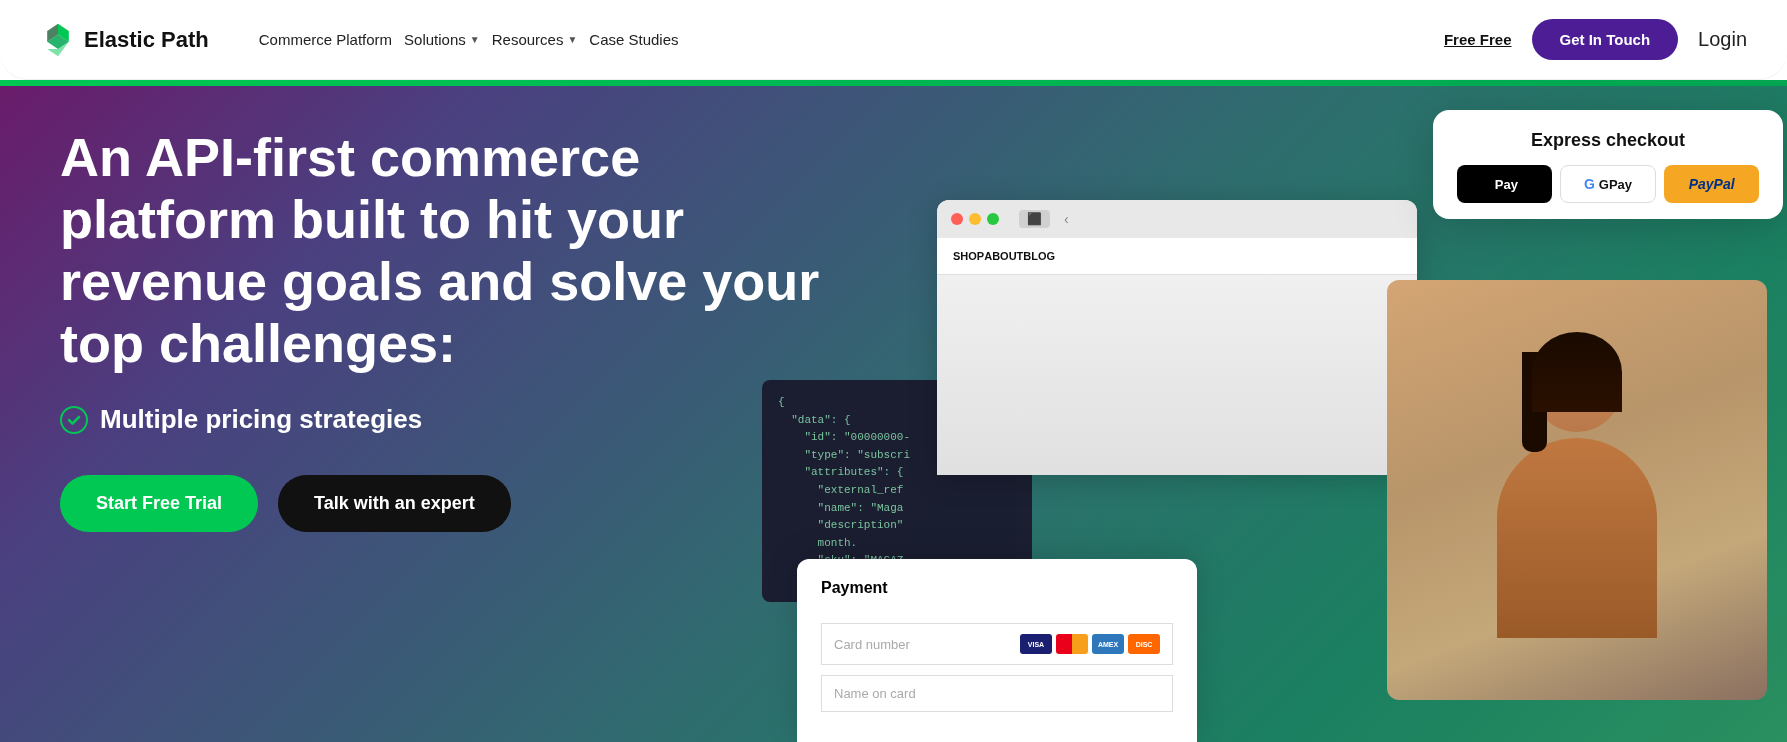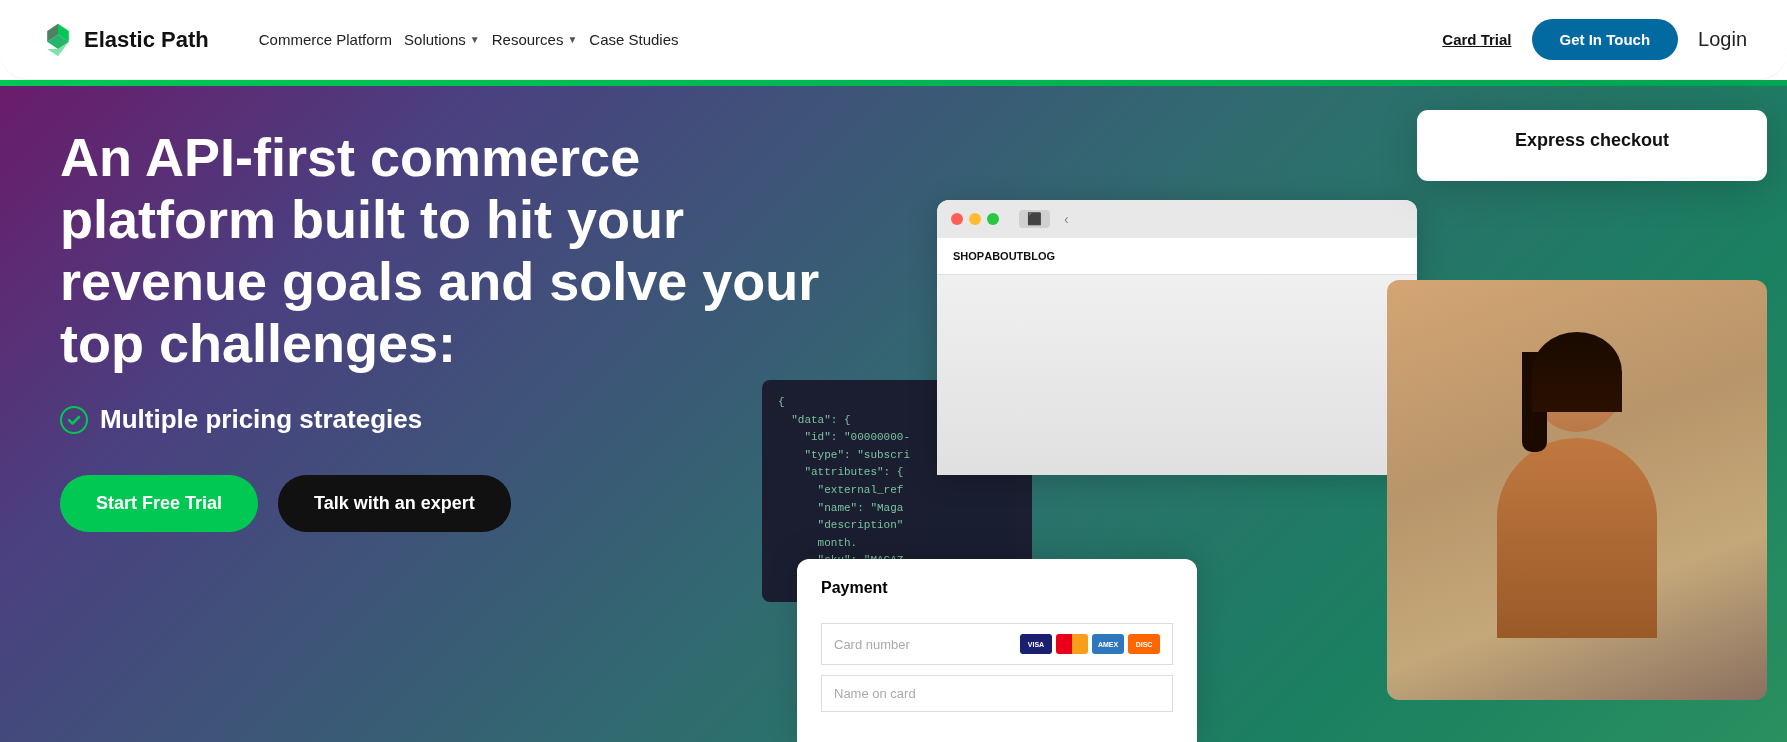--- a/index.html
+++ b/index.html
@@ -58,21 +58,21 @@
       gap: 20px;
     }
     .free-trial-link {
       font-size: 15px;
       color: #111;
       text-decoration: underline;
       font-weight: 600;
       cursor: pointer;
     }
     .get-in-touch-btn {
-      background: #0369a1;
+      background: #4c1d95;
       color: #fff;
       border: none;
       border-radius: 30px;
       padding: 12px 28px;
       font-size: 15px;
       font-weight: 600;
       cursor: pointer;
     }
     .login-link {
       font-size: 20px;
@@ -179,25 +179,25 @@
       font-family: 'Courier New', monospace;
       font-size: 11px;
       color: #7ec8a0;
       line-height: 1.6;
       opacity: 0.95;
     }
 
     
     .checkout-card {
       position: absolute;
-      right: 20px;
+      right: 4px;
       top: 30px;
       width: 350px;
       background: #fff;
-      border-radius: 11px;
+      border-radius: 16px;
       padding: 20px 24px 16px;
       box-shadow: 0 8px 40px rgba(0,0,0,0.18);
     }
     .checkout-title {
       text-align: center;
       font-size: 18px;
       font-weight: 600;
       color: #111;
       margin-bottom: 14px;
     }
@@ -403,21 +403,21 @@
     <a class="nav-link" href="#">
       <span>Resources</span>
       <span class="nav-arrow">▼</span>
     </a>
     <a class="nav-link" href="#">
       <span>Case Studies</span>
     </a>
   </div>
 
   <div class="nav-actions">
-    <span class="free-trial-link">Card Trial</span>
+    <span class="free-trial-link">Free Free</span>
     <button class="get-in-touch-btn">Get In Touch</button>
     <span class="login-link">Login</span>
   </div>
 </nav>
 
 <section class="hero">
 
   <div class="hero-content">
     <h1 class="hero-headline">An API-first commerce platform built to hit your revenue goals and solve your top challenges:</h1>
 
@@ -465,20 +465,33 @@
       <span>ABOUT</span>
       <span>BLOG</span>
     </div>
     <div class="browser-content">
       
     </div>
   </div>
 
   <div class="checkout-card">
     <div class="checkout-title">Express checkout</div>
+    <div class="express-buttons">
+      <button class="apple-pay-btn">
+        <span style="font-size:14px;"></span>
+        <span>Pay</span>
+      </button>
+      <button class="google-pay-btn">
+        <span style="color:#4285f4; font-weight:800; font-size:14px;">G</span>
+        <span>GPay</span>
+      </button>
+      <button class="paypal-btn">
+        <span style="font-style:italic; font-weight:800; font-size:14px;">PayPal</span>
+      </button>
+    </div>
   </div>
 
   <div class="person-area">
     <div class="person-placeholder">
 
       <div style="position:relative; display:flex; flex-direction:column; align-items:center;">
         <div style="width:90px;height:90px;border-radius:50%;background:linear-gradient(180deg,#d4956a,#b87848);margin-bottom:6px;"></div>
         <div style="width:160px;height:200px;background:linear-gradient(180deg,#c07840,#9a5a28);border-radius:80px 80px 0 0;"></div>
 
         <div style="position:absolute;top:-10px;left:50%;transform:translateX(-50%);width:90px;height:80px;background:linear-gradient(180deg,#1a0a00,#2a1000);border-radius:50% 50% 0 0;z-index:1;"></div>

